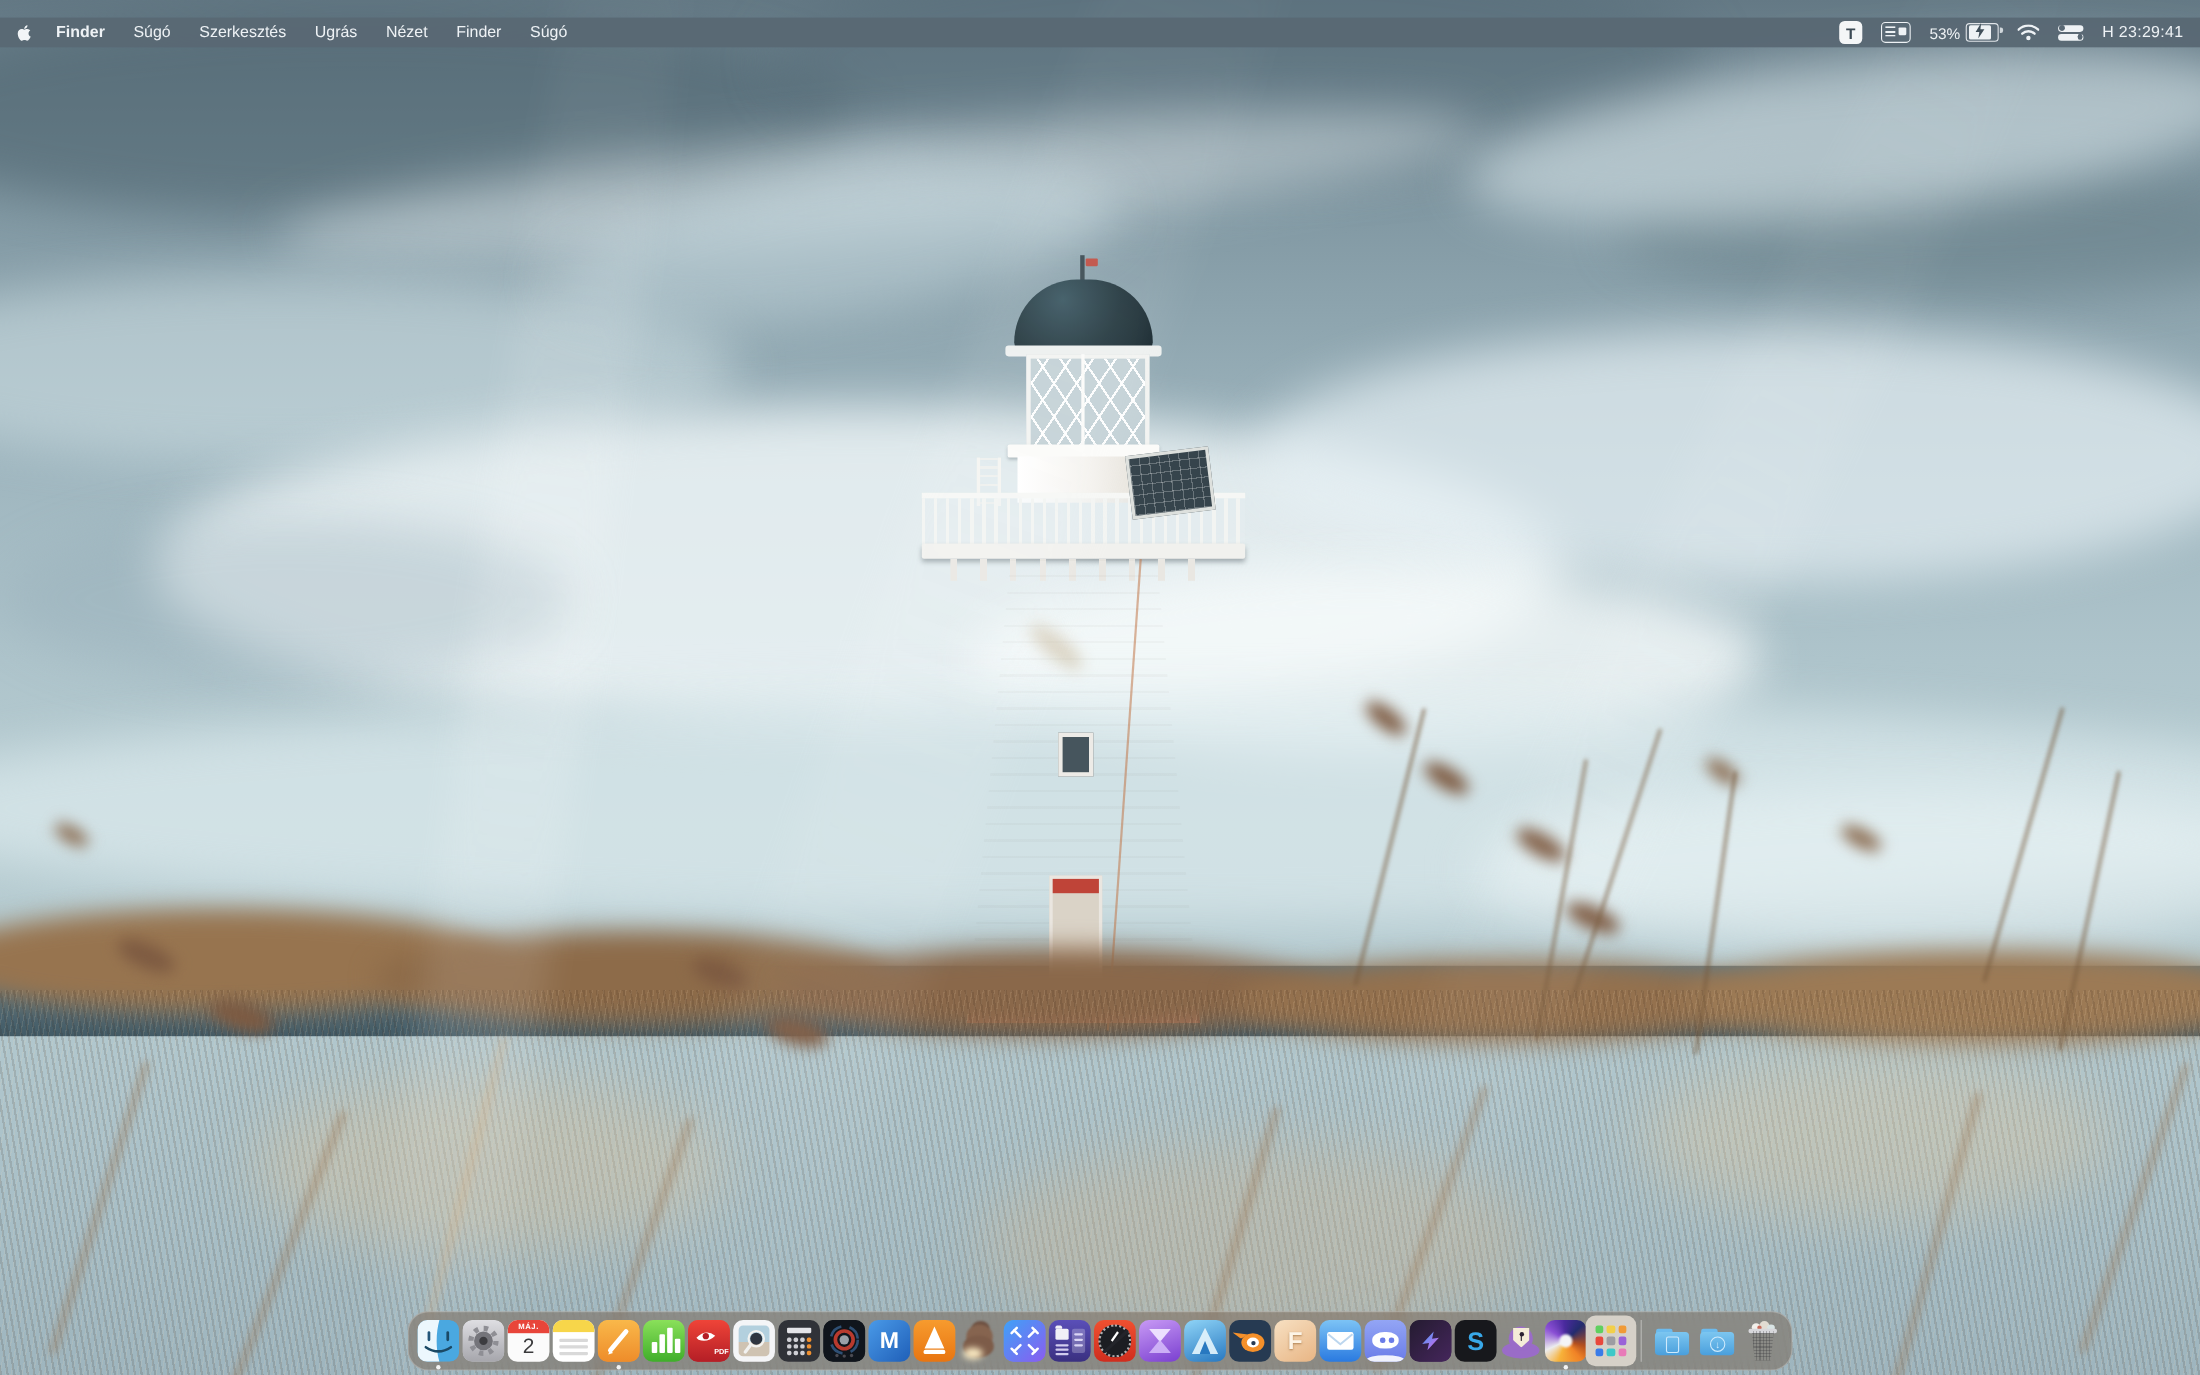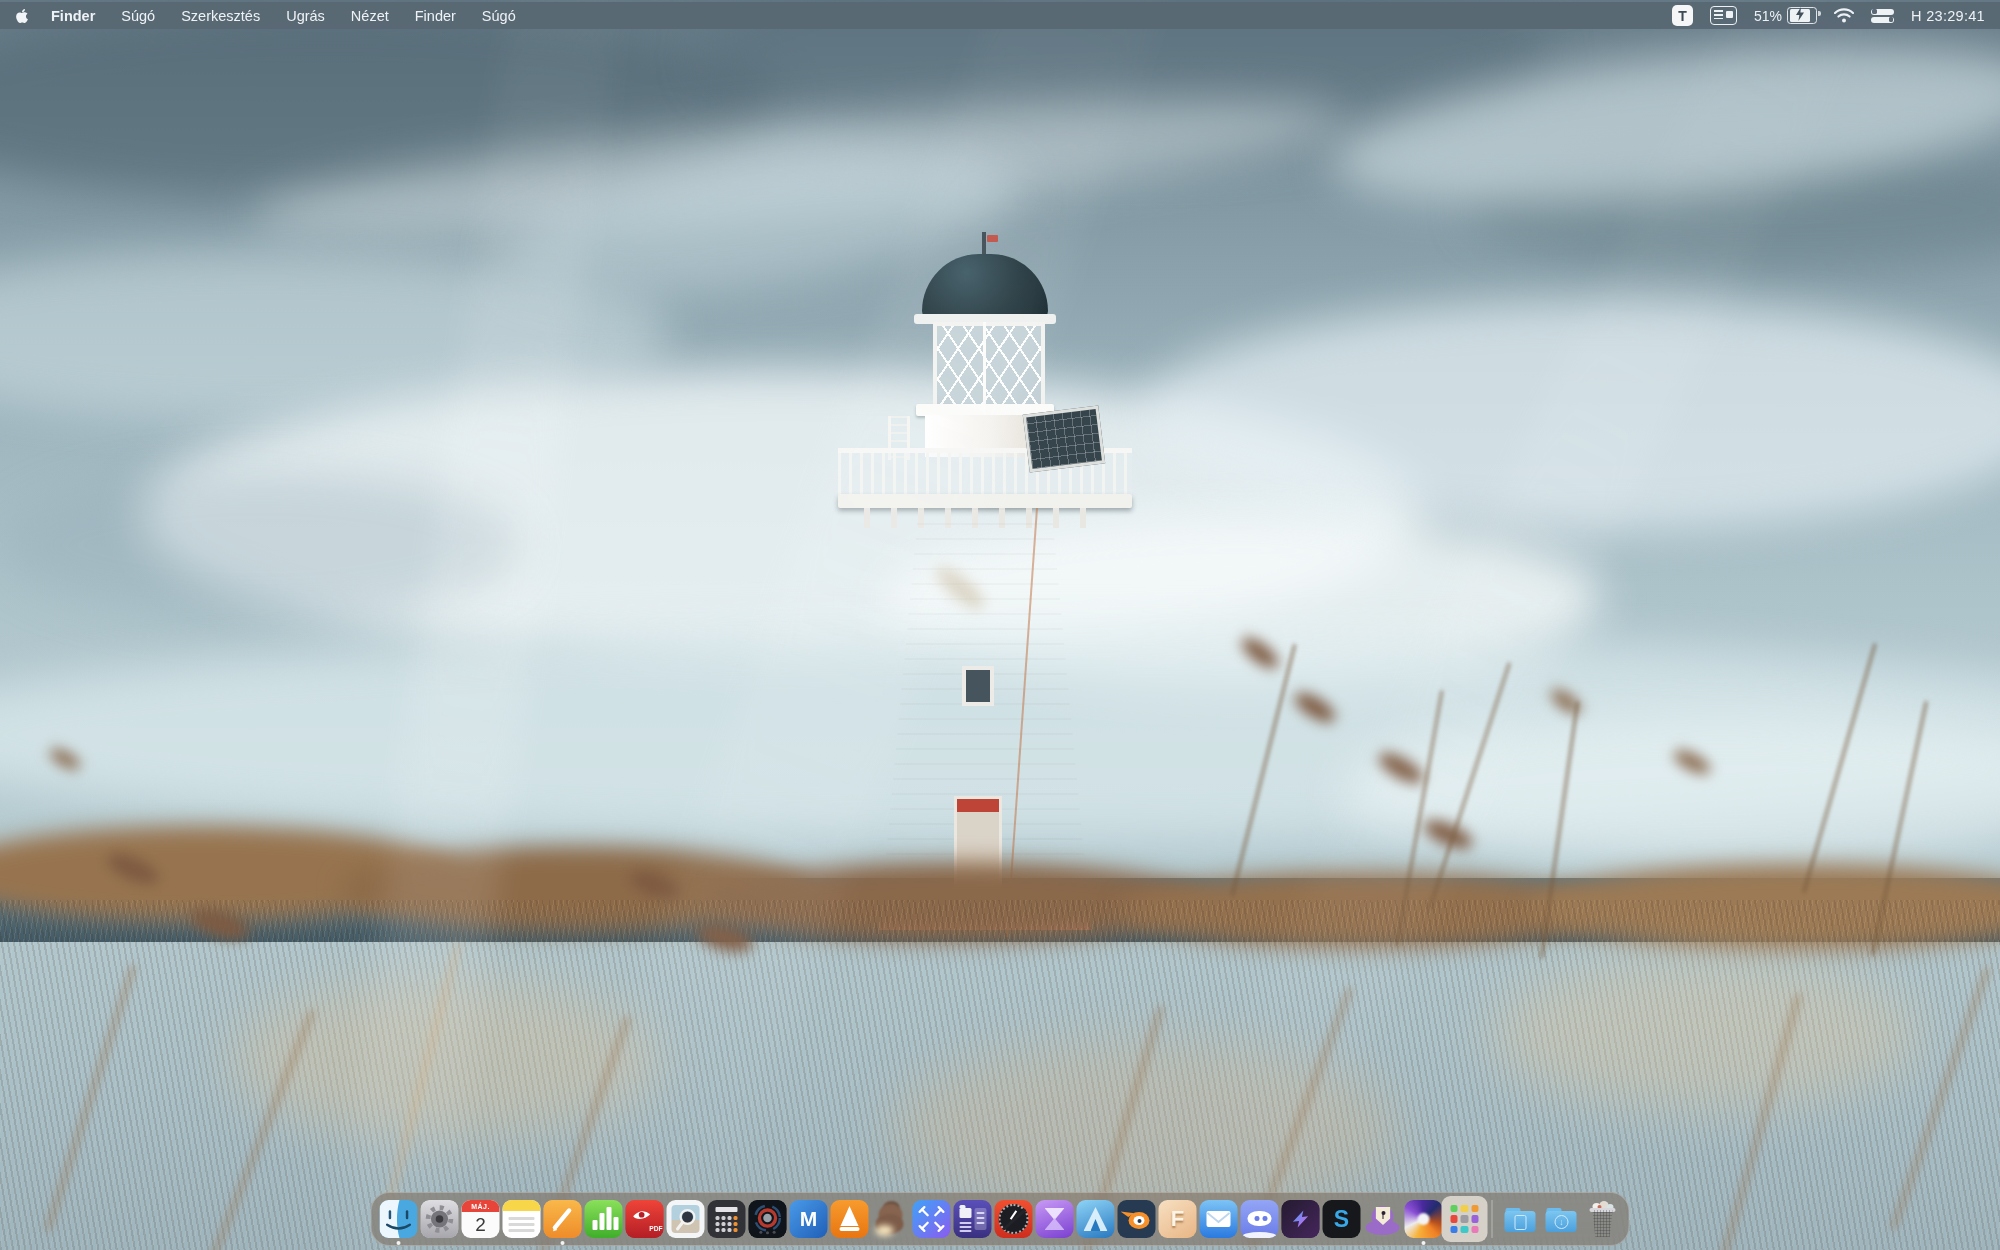--- a/index.html
+++ b/index.html
@@ -103,21 +103,21 @@
   .b5{left:1118px;top:1000px;transform:rotate(17deg);}
   .b6{left:1298px;top:978px;transform:rotate(21deg);}
   .b7{left:1758px;top:988px;transform:rotate(16deg);}
   .b8{left:1938px;top:958px;transform:rotate(20deg);}
   .ray{border-radius:0;filter:blur(14px);z-index:8;
     background:linear-gradient(180deg,rgba(255,255,255,0) 0%,rgba(255,255,255,.3) 45%,rgba(255,255,255,0) 100%);}
   .r1{left:420px;top:-100px;width:110px;height:1500px;transform:rotate(8deg);opacity:.55;}
   .r2{left:790px;top:-220px;width:160px;height:1600px;transform:rotate(20deg);opacity:.32;}
   .r3{left:1470px;top:-180px;width:120px;height:1500px;transform:rotate(26deg);opacity:.28;}
   
-  #menubar{position:absolute;top:2px;left:0;right:0;height:27px;z-index:100;
+  #menubar{position:absolute;top:16px;left:0;right:0;height:27px;z-index:100;
     background:rgba(89,104,116,.97);display:flex;align-items:center;
     padding:0 15px;color:#eef2f5;font-size:14.5px;}
   .mb-left{display:flex;align-items:center;gap:0;}
   .apple{width:15px;height:16px;margin-right:8px;display:flex;align-items:center;}
   .mi{padding:0 13px;cursor:default;}
   .mi.b{font-weight:bold;}
   .mb-right{margin-left:auto;display:flex;align-items:center;gap:17px;}
   .tbadge{width:21px;height:21px;background:#f4f6f7;border-radius:5px;color:#3c4a55;
     font-weight:bold;font-size:14px;display:flex;align-items:center;justify-content:center;}
   .inputsrc{width:25px;height:17px;border:1.6px solid #eef2f5;border-radius:4px;position:relative;}
@@ -346,21 +346,21 @@
       <span class="mi">Finder</span>
       <span class="mi">Súgó</span>
     </div>
     <div class="mb-right">
       <div class="tbadge">T</div>
       <div class="inputsrc">
         <div class="lines"></div>
         <div class="box"></div>
       </div>
       <div class="batt">
-        <span class="pct">51%</span>
+        <span class="pct">53%</span>
         <div class="battbody">
           <div class="battfill"></div>
           <svg class="bolt" width="10" height="14" viewBox="0 0 10 14">
             <polygon points="6,0 1,8 4.4,8 3.4,14 9,5.6 5.4,5.6" fill="#41505b"></polygon>
           </svg>
           <div class="battcap"></div>
         </div>
       </div>
       <svg class="wifi" width="20" height="15" viewBox="0 0 20 15">
         <path d="M1 5 A13 13 0 0 1 19 5" stroke="#eef2f5" stroke-width="2.1" fill="none" stroke-linecap="round"></path>

